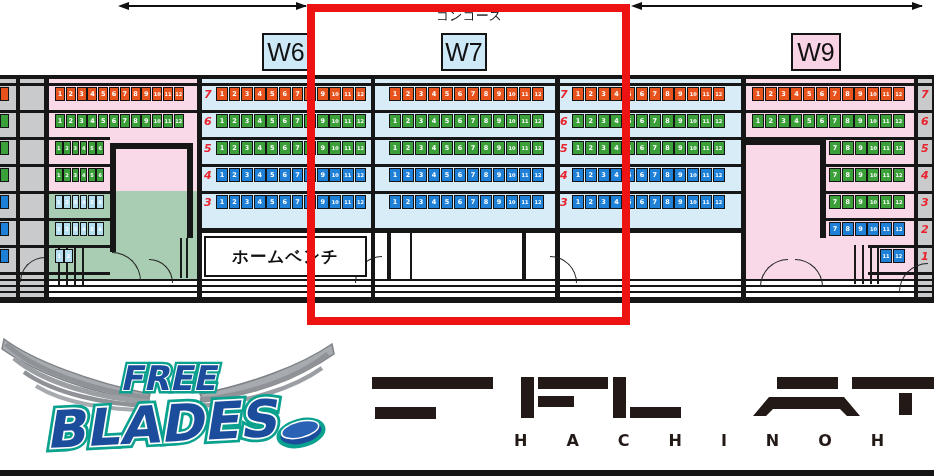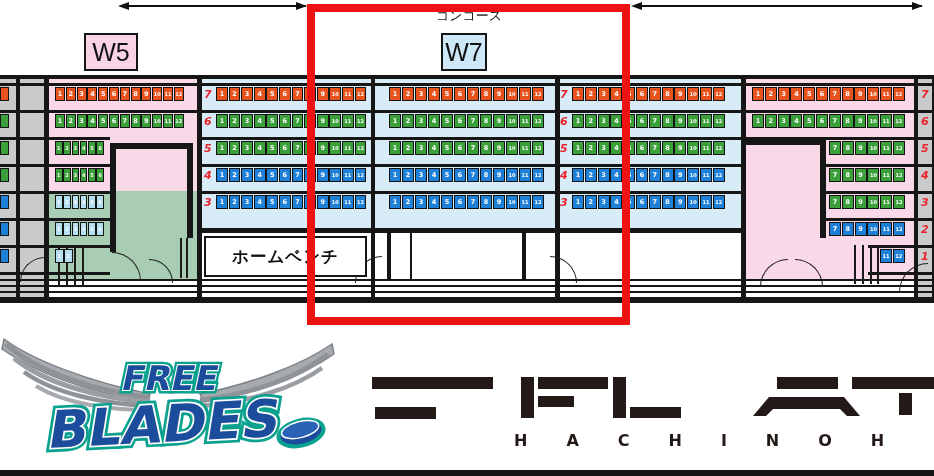--- a/index.html
+++ b/index.html
@@ -172,21 +172,20 @@
       </div>
       <div class="seat-row" style="left: 0px; top: 195px;">
         <div class="seat" style="width: 9px; background: rgb(31, 128, 216); font-size: 6.5px;"></div>
       </div>
       <div class="seat-row" style="left: 0px; top: 222px;">
         <div class="seat" style="width: 9px; background: rgb(31, 128, 216); font-size: 6.5px;"></div>
       </div>
       <div class="seat-row" style="left: 0px; top: 249px;">
         <div class="seat" style="width: 9px; background: rgb(31, 128, 216); font-size: 6.5px;"></div>
       </div>
-      <div class="sec-label pink" style="left: 84px; width: 54px;">W5</div>
       <div class="seat-row" style="left: 55px; top: 87px;">
         <div class="seat" style="width: 10px; background: rgb(232, 82, 29); font-size: 6.5px;">1</div>
         <div class="seat" style="width: 10px; background: rgb(232, 82, 29); font-size: 6.5px;">2</div>
         <div class="seat" style="width: 10px; background: rgb(232, 82, 29); font-size: 6.5px;">3</div>
         <div class="seat" style="width: 10px; background: rgb(232, 82, 29); font-size: 6.5px;">4</div>
         <div class="seat" style="width: 10px; background: rgb(232, 82, 29); font-size: 6.5px;">5</div>
         <div class="seat" style="width: 10px; background: rgb(232, 82, 29); font-size: 6.5px;">6</div>
         <div class="seat" style="width: 10px; background: rgb(232, 82, 29); font-size: 6.5px;">7</div>
         <div class="seat" style="width: 10px; background: rgb(232, 82, 29); font-size: 6.5px;">8</div>
         <div class="seat" style="width: 10px; background: rgb(232, 82, 29); font-size: 6.5px;">9</div>
@@ -237,20 +236,21 @@
         <div class="seat" style="width: 7.5px; background: rgb(181, 223, 241); font-size: 5px;">2</div>
         <div class="seat" style="width: 7.5px; background: rgb(181, 223, 241); font-size: 5px;">3</div>
         <div class="seat" style="width: 7.5px; background: rgb(181, 223, 241); font-size: 5px;">4</div>
         <div class="seat" style="width: 7.5px; background: rgb(181, 223, 241); font-size: 5px;">5</div>
         <div class="seat" style="width: 7.5px; background: rgb(181, 223, 241); font-size: 5px;">6</div>
       </div>
       <div class="seat-row" style="left: 55px; top: 249px;">
         <div class="seat" style="width: 8.5px; background: rgb(181, 223, 241); font-size: 5px;">1</div>
         <div class="seat" style="width: 8.5px; background: rgb(181, 223, 241); font-size: 5px;">2</div>
       </div>
+      <div class="sec-label blue" style="left: 262px; width: 48px;">W6</div>
       <div class="seat-row" style="left: 216px; top: 87px;">
         <div class="seat" style="width: 11.8px; background: rgb(232, 82, 29); font-size: 6.5px;">1</div>
         <div class="seat" style="width: 11.8px; background: rgb(232, 82, 29); font-size: 6.5px;">2</div>
         <div class="seat" style="width: 11.8px; background: rgb(232, 82, 29); font-size: 6.5px;">3</div>
         <div class="seat" style="width: 11.8px; background: rgb(232, 82, 29); font-size: 6.5px;">4</div>
         <div class="seat" style="width: 11.8px; background: rgb(232, 82, 29); font-size: 6.5px;">5</div>
         <div class="seat" style="width: 11.8px; background: rgb(232, 82, 29); font-size: 6.5px;">6</div>
         <div class="seat" style="width: 11.8px; background: rgb(232, 82, 29); font-size: 6.5px;">7</div>
         <div class="seat" style="width: 11.8px; background: rgb(232, 82, 29); font-size: 6.5px;">8</div>
         <div class="seat" style="width: 11.8px; background: rgb(232, 82, 29); font-size: 6.5px;">9</div>
@@ -458,20 +458,21 @@
         <div class="seat" style="width: 12px; background: rgb(31, 128, 216); font-size: 6.5px;">5</div>
         <div class="seat" style="width: 12px; background: rgb(31, 128, 216); font-size: 6.5px;">6</div>
         <div class="seat" style="width: 12px; background: rgb(31, 128, 216); font-size: 6.5px;">7</div>
         <div class="seat" style="width: 12px; background: rgb(31, 128, 216); font-size: 6.5px;">8</div>
         <div class="seat" style="width: 12px; background: rgb(31, 128, 216); font-size: 6.5px;">9</div>
         <div class="seat" style="width: 12px; background: rgb(31, 128, 216); font-size: 5px;">10</div>
         <div class="seat" style="width: 12px; background: rgb(31, 128, 216); font-size: 5px;">11</div>
         <div class="seat" style="width: 12px; background: rgb(31, 128, 216); font-size: 5px;">12</div>
       </div>
       <div class="rownum" style="left: 560px; top: 196px;">3</div>
+      <div class="sec-label pink" style="left: 791px; width: 50px;">W9</div>
       <div class="seat-row" style="left: 752px; top: 87px;">
         <div class="seat" style="width: 12px; background: rgb(232, 82, 29); font-size: 6.5px;">1</div>
         <div class="seat" style="width: 12px; background: rgb(232, 82, 29); font-size: 6.5px;">2</div>
         <div class="seat" style="width: 12px; background: rgb(232, 82, 29); font-size: 6.5px;">3</div>
         <div class="seat" style="width: 12px; background: rgb(232, 82, 29); font-size: 6.5px;">4</div>
         <div class="seat" style="width: 12px; background: rgb(232, 82, 29); font-size: 6.5px;">5</div>
         <div class="seat" style="width: 12px; background: rgb(232, 82, 29); font-size: 6.5px;">6</div>
         <div class="seat" style="width: 12px; background: rgb(232, 82, 29); font-size: 6.5px;">7</div>
         <div class="seat" style="width: 12px; background: rgb(232, 82, 29); font-size: 6.5px;">8</div>
         <div class="seat" style="width: 12px; background: rgb(232, 82, 29); font-size: 6.5px;">9</div>

